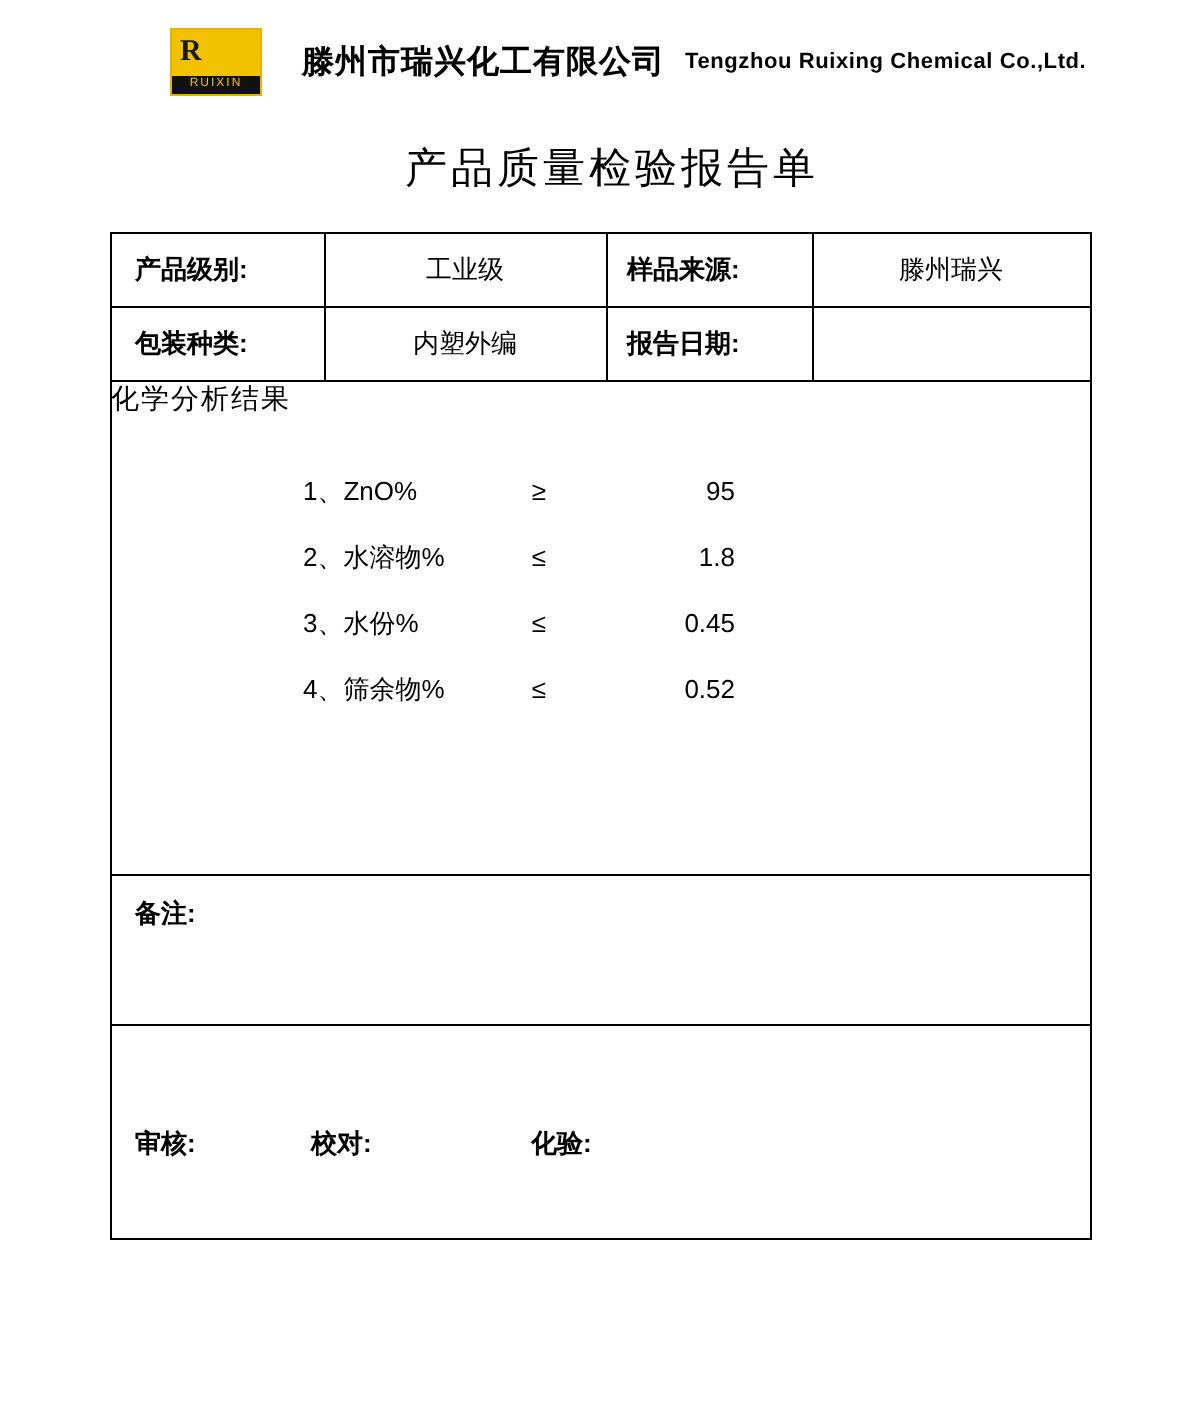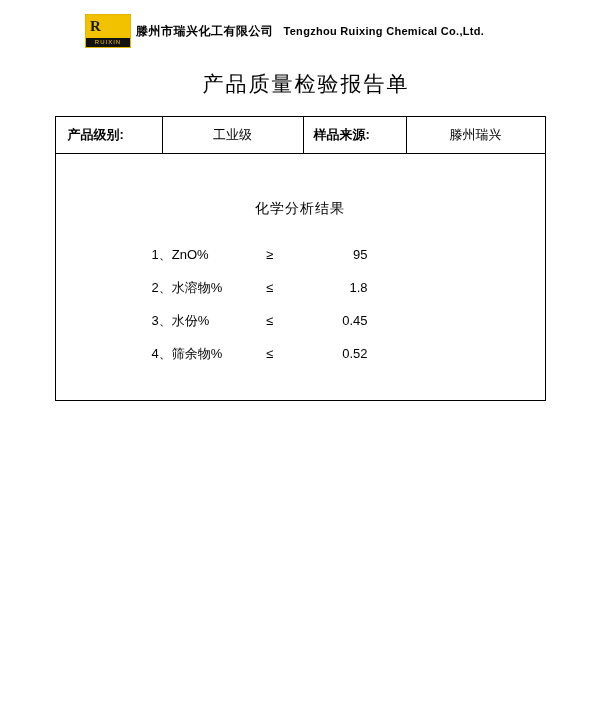--- a/index.html
+++ b/index.html
@@ -53,22 +53,22 @@
     height: 9px;
     background: #111111;
     color: #f2c200;
     font-size: 6px;
     letter-spacing: 1px;
     text-align: center;
     line-height: 9px;
     font-family: "Liberation Sans", sans-serif;
   }
   .company-cn {
-    font-size: 12px;
-    margin-left: 5px;
+    font-size: 16px;
+    margin-left: 20px;
     font-weight: bold;
     font-family: "Liberation Sans", sans-serif;
     letter-spacing: 0.5px;
     white-space: nowrap;
   }
   .company-en {
     font-size: 11px;
     margin-left: 10px;
     font-weight: bold;
     letter-spacing: 0.3px;
@@ -123,23 +123,21 @@
     text-align: center;
   }
 
   
   .analysis-cell {
     height: 246px !important;
     vertical-align: top;
     padding: 0 !important;
   }
   .analysis-title {
-    text-align: center;
     font-size: 14px;
-    margin-top: 46px;
     letter-spacing: 1px;
   }
   .rows {
     margin: 20px 0 0 0;
     padding: 0 0 0 96px;
   }
   .arow {
     display: flex;
     align-items: center;
     height: 33px;
@@ -202,20 +200,26 @@
 
 <table class="sheet">
   <tbody>
     <tr>
       <td class="lbl">产品级别:</td>
       <td class="val">工业级</td>
       <td class="lbl2">样品来源:</td>
       <td class="val2">滕州瑞兴</td>
     </tr>
     <tr>
+      <td class="lbl">包装种类:</td>
+      <td class="val">内塑外编</td>
+      <td class="lbl2">报告日期:</td>
+      <td class="val2"></td>
+    </tr>
+    <tr>
       <td class="analysis-cell" colspan="4">
         <div class="analysis-title">化学分析结果</div>
         <div class="rows">
           <div class="arow">
             <span class="aname">1、ZnO%</span>
             <span class="aop">≥</span>
             <span class="aval">95</span>
           </div>
           <div class="arow">
             <span class="aname">2、水溶物%</span>
@@ -228,14 +232,26 @@
             <span class="aval">0.45</span>
           </div>
           <div class="arow">
             <span class="aname">4、筛余物%</span>
             <span class="aop">≤</span>
             <span class="aval">0.52</span>
           </div>
         </div>
       </td>
     </tr>
+    <tr>
+      <td class="remark-cell" colspan="4">备注:</td>
+    </tr>
+    <tr>
+      <td class="sign-cell" colspan="4">
+        <div class="signs">
+          <span class="sign-1">审核:</span>
+          <span class="sign-2">校对:</span>
+          <span class="sign-3">化验:</span>
+        </div>
+      </td>
+    </tr>
   </tbody>
 </table>
 
 </body></html>

